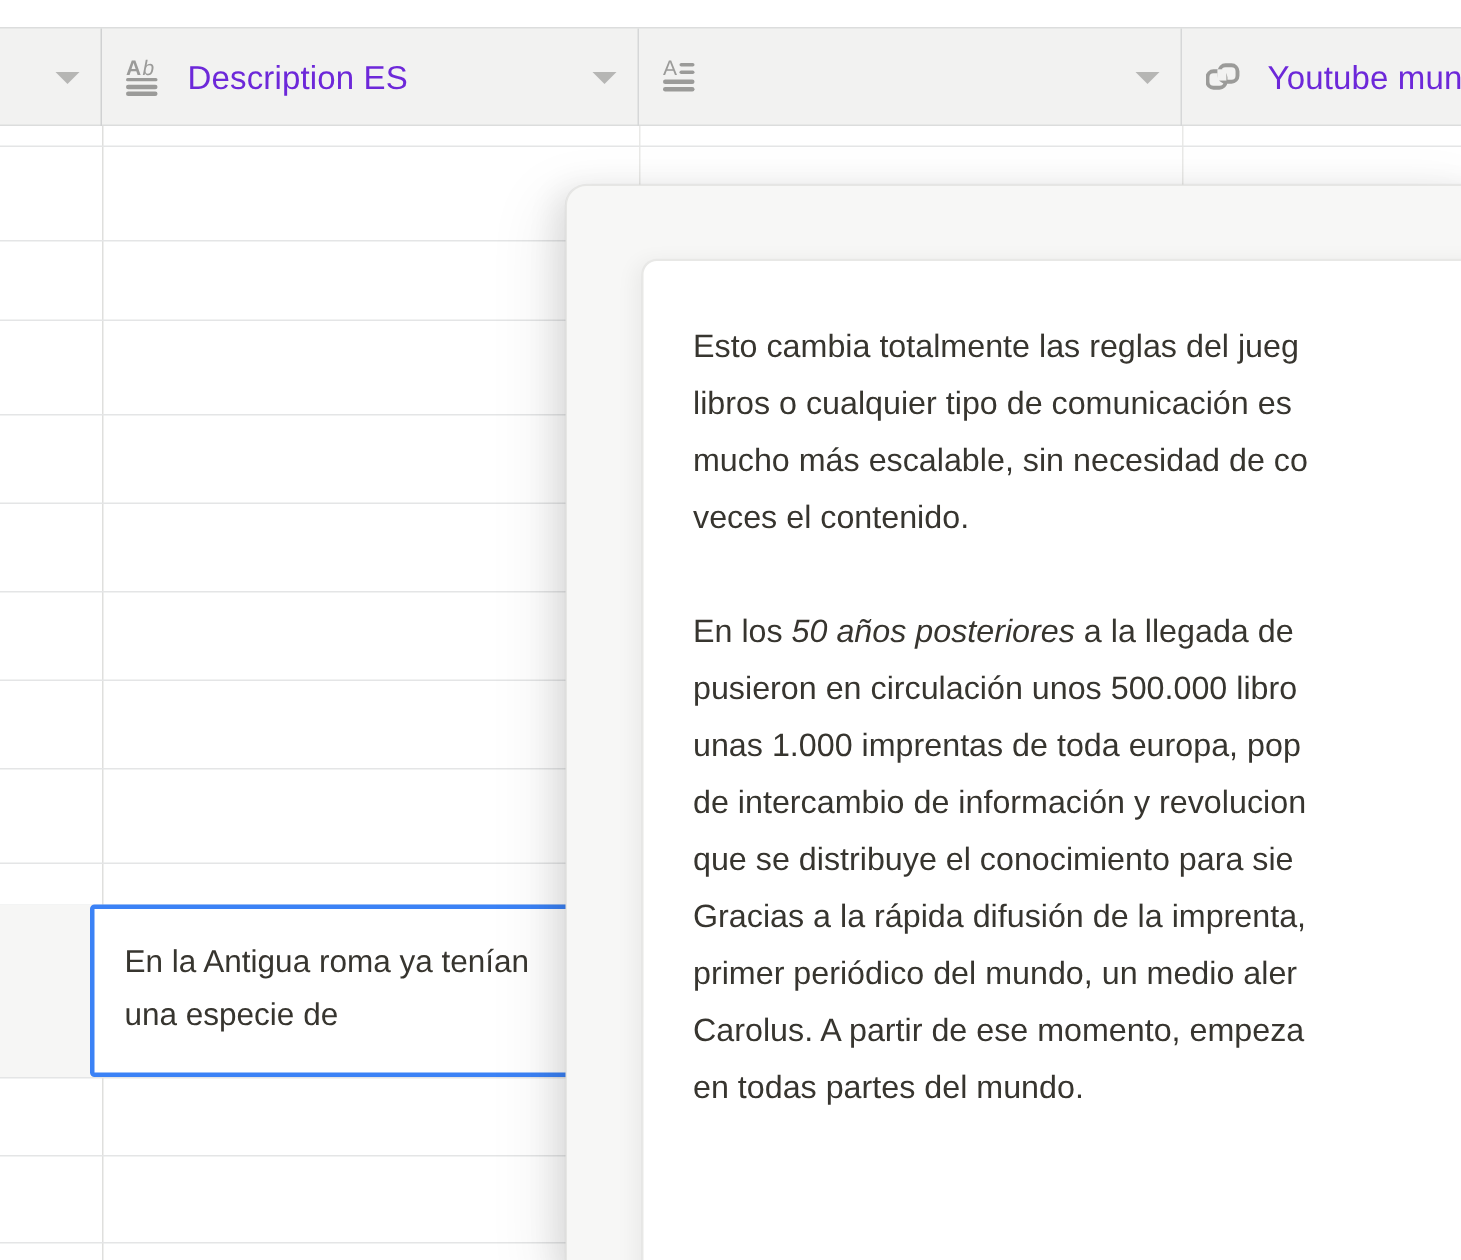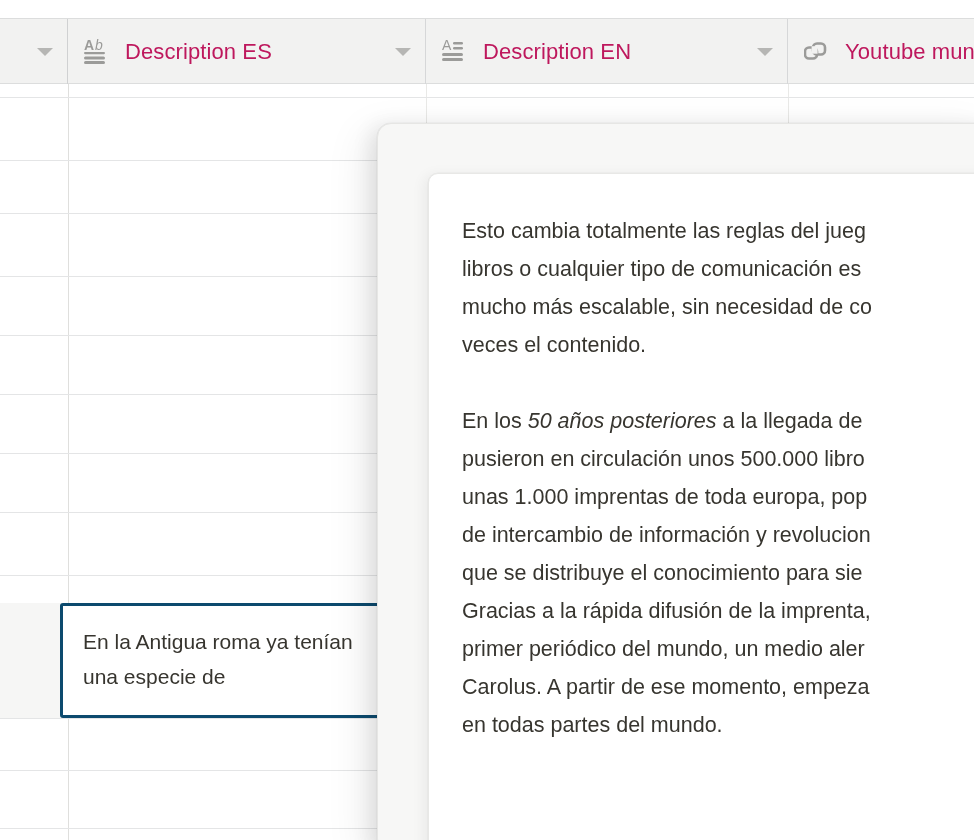--- a/index.html
+++ b/index.html
@@ -52,21 +52,21 @@
     align-items: center;
     box-sizing: border-box;
     border-right: 1px solid #d6d7d8;
     padding-left: 16px;
     cursor: pointer;
     user-select: none;
   }
 
   .col-header .ftitle {
     font-size: 22px;
-    color: #be185d;
+    color: #6d28d9;
     letter-spacing: 0.1px;
     white-space: nowrap;
     overflow: hidden;
   }
 
   .field-icon {
     flex: 0 0 auto;
     margin-right: 13px;
     display: block;
   }
@@ -119,21 +119,21 @@
   }
 
   
   .cell-selected {
     position: absolute;
     left: 60px;
     top: 603px;
     width: 325px;
     height: 115px;
     background: #ffffff;
-    border: 3px solid #0c4a6e;
+    border: 3px solid #3b82f6;
     border-radius: 3px;
     box-sizing: border-box;
     padding: 18px 16px 0 20px;
     overflow: hidden;
     z-index: 6;
     cursor: text;
   }
   .cell-selected .celltext {
     font-size: 21px;
     line-height: 35px;
@@ -245,21 +245,20 @@
       </div>
 
       <div class="col-header" id="col-des-en">
         <svg class="field-icon" width="28" height="26" viewBox="0 0 28 26" fill="none">
           <text x="0" y="11" font-family="Liberation Sans, sans-serif" font-size="14" fill="#9b9b99">A</text>
           <rect x="11" y="3" width="10" height="2.4" rx="1.2" fill="#9b9b99"></rect>
           <rect x="11" y="8" width="10" height="2.4" rx="1.2" fill="#9b9b99"></rect>
           <rect x="0" y="14" width="21" height="3" rx="1.5" fill="#9b9b99"></rect>
           <rect x="0" y="19" width="21" height="3" rx="1.5" fill="#9b9b99"></rect>
         </svg>
-        <span class="ftitle">Description EN</span>
         <span class="caret"></span>
       </div>
 
       <div class="col-header" id="col-youtube">
         <svg class="field-icon" width="28" height="26" viewBox="0 0 28 26" fill="none">
           <rect x="1" y="8.5" width="12" height="11" rx="4" stroke="#9b9b99" stroke-width="2.6"></rect>
           <rect x="9" y="4.5" width="12" height="11" rx="4" stroke="#9b9b99" stroke-width="2.6"></rect>
           <rect x="7.6" y="7.2" width="6" height="7.5" fill="#f2f2f1"></rect>
         </svg>
         <span class="ftitle">Youtube mundo</span>

